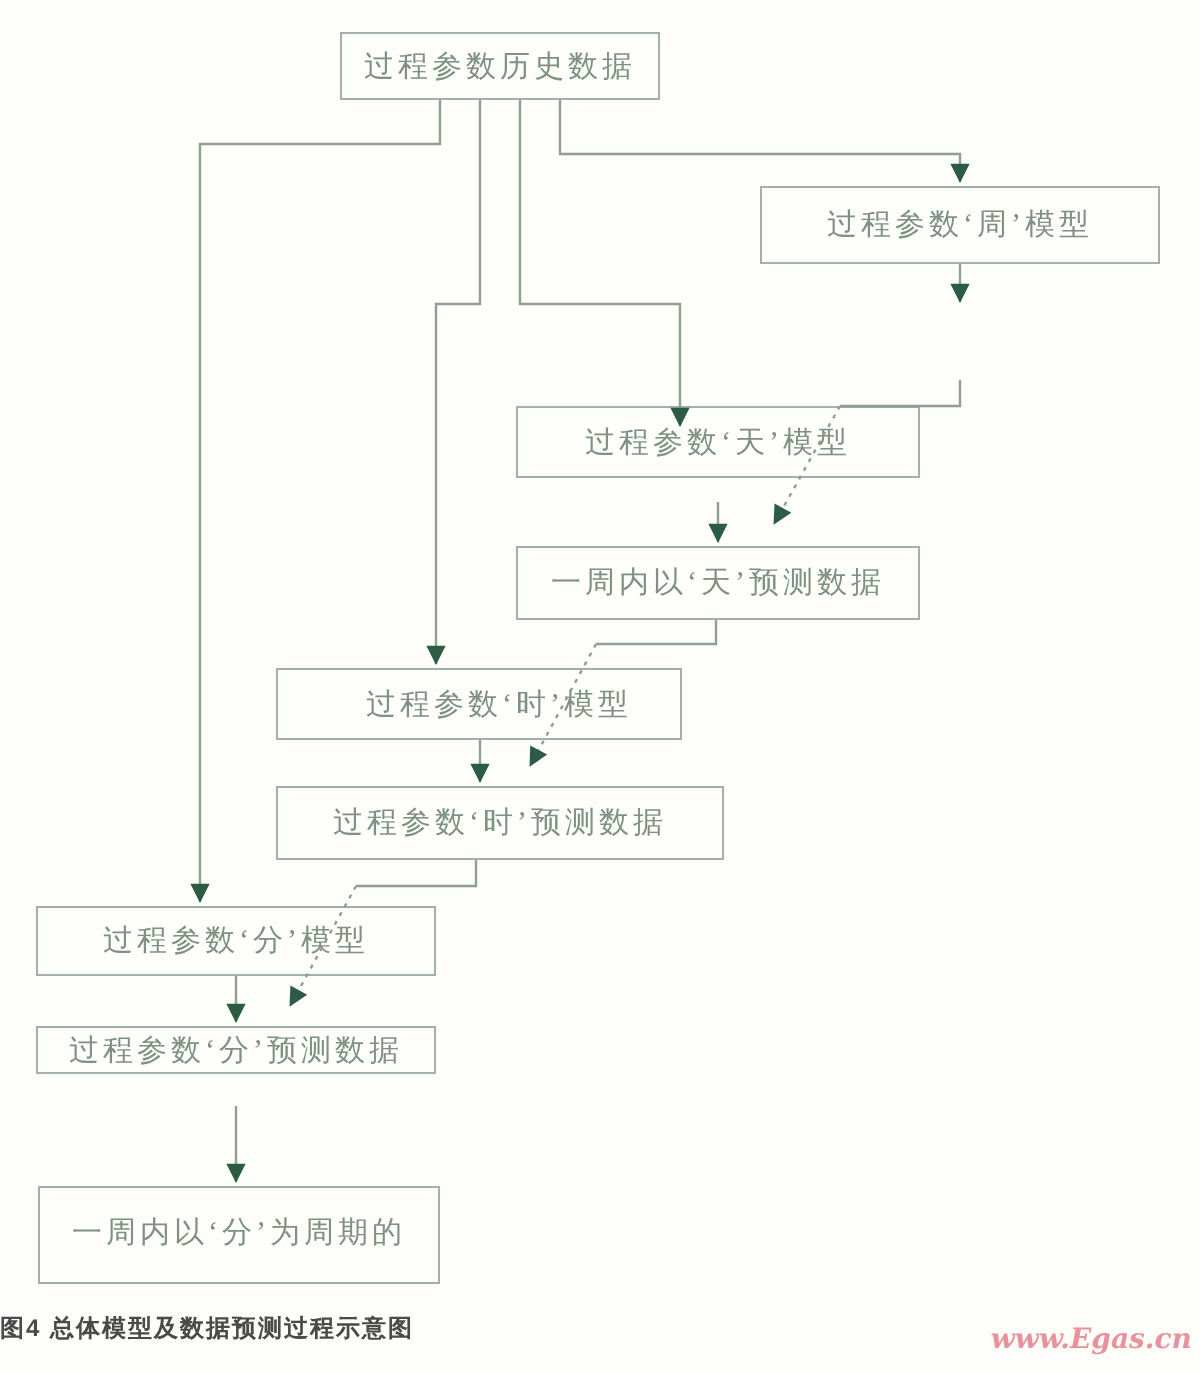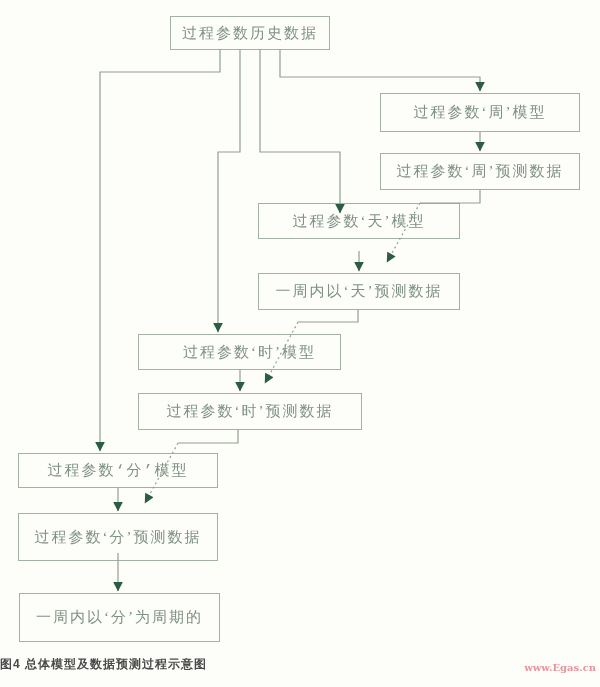--- a/index.html
+++ b/index.html
@@ -27,46 +27,45 @@
   .caption{
     position:absolute;left:0;right:0;top:656px;
     text-align:left;
     font-family:"Liberation Sans","DejaVu Sans",sans-serif;
     font-weight:bold;font-size:12px;letter-spacing:1px;
     color:var(--caption-text,#4a4a4a);
   }
   .watermark{
     position:absolute;right:4px;top:662px;
     font-family:"DejaVu Serif","Liberation Serif",serif;
-    font-weight:bold;font-size:10px;
+    font-style:italic;font-weight:bold;font-size:14px;
     color:var(--watermark-text,#e8939c);
   }
 </style>
 </head>
 <body>
 
 <div class="canvas">
 
   <div class="node" style="left:380px;top:93px;width:200px;height:39px;">过程参数‘周’模型</div>
 
   <div class="node" style="left:170px;top:16px;width:160px;height:34px;">过程参数历史数据</div>
 
-  <div class="node" style="left:380px;top:153px;width:200px;height:37px;">过程参数‘周’预测数据</div>
 
   <div class="node" style="left:258px;top:203px;width:202px;height:36px;">过程参数‘天’模型</div>
 
   <div class="node" style="left:258px;top:273px;width:202px;height:37px;">一周内以‘天’预测数据</div>
 
   <div class="node" style="left:138px;top:334px;width:203px;height:36px;padding-left:20px;">过程参数‘时’模型</div>
 
   <div class="node" style="left:138px;top:393px;width:224px;height:37px;">过程参数‘时’预测数据</div>
 
-  <div class="node" style="left:18px;top:453px;width:200px;height:35px;font-family:Liberation Mono, monospace;">过程参数‘分’模型</div>
+  <div class="node" style="left:18px;top:453px;width:200px;height:35px;">过程参数‘分’模型</div>
 
-  <div class="node" style="left:18px;top:513px;width:200px;height:48px;">过程参数‘分’预测数据</div>
+  <div class="node" style="left:18px;top:513px;width:200px;height:24px;">过程参数‘分’预测数据</div>
 
   <div class="node two-line" style="left:19px;top:593px;width:201px;height:49px;">
     <span>一周内以‘分’为周期的</span>
   </div>
 
   <svg class="wires" width="600" height="687" viewBox="0 0 600 687">
     <defs>
       <marker id="arrow" viewBox="0 0 10 10" refX="9.5" refY="5" markerWidth="9" markerHeight="8" orient="auto-start-reverse">
         <path d="M0,0 L10,5 L0,10 z" class="arrowhead"></path>
       </marker>

